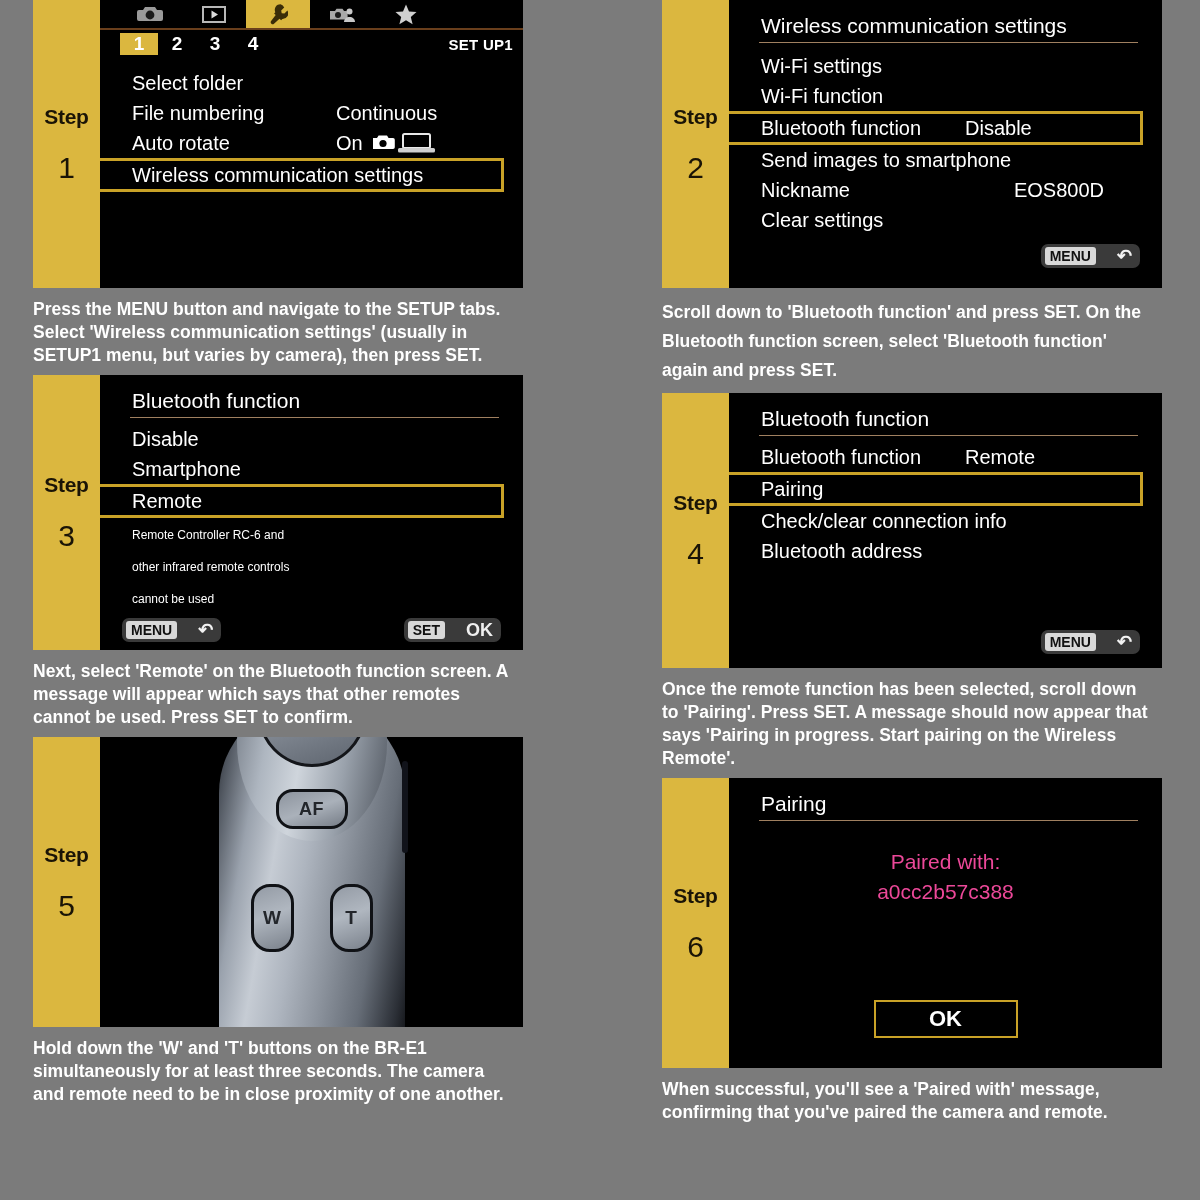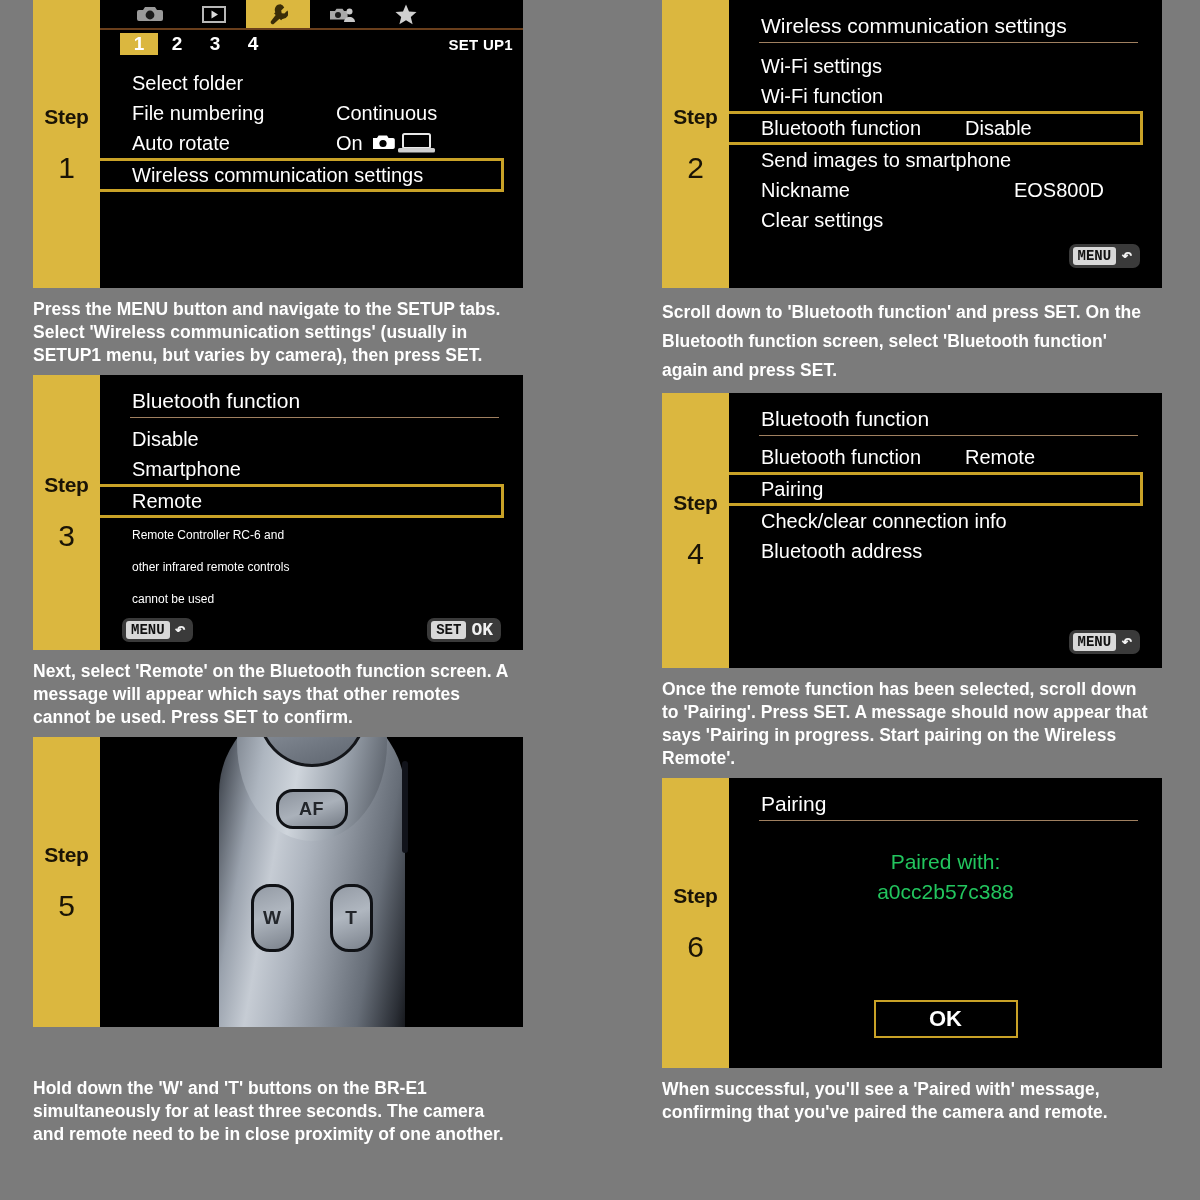--- a/index.html
+++ b/index.html
@@ -164,22 +164,21 @@
     display: flex;
     padding: 0 22px;
     align-items: center;
   }
   .chip {
     display: inline-flex;
     align-items: center;
     background: #3a3a3a;
     border-radius: 7px;
     padding: 3px 8px 3px 4px;
-    gap: 5px;
-    font-family: Liberation Mono, monospace;
+    gap: 21px;
   }
   .chip .key {
     background: #d8d8d8;
     color: #111;
     font-size: 14px;
     font-weight: bold;
     padding: 2px 5px;
     border-radius: 3px;
     line-height: 1;
   }
@@ -204,21 +203,21 @@
     color: #fff;
     font-size: 22px;
     font-weight: bold;
     display: flex;
     align-items: center;
     justify-content: center;
     background: #000;
   }
   .paired-block {
     text-align: center;
-    color: #22c55e;
+    color: #ec4899;
     padding-top: 26px;
   }
   .paired-block div { font-size: 21px; line-height: 30px; }
 
   
   .caption {
     color: #ffffff;
     font-size: 17.5px;
     font-weight: bold;
     line-height: 23px;
@@ -466,21 +465,21 @@
             <div class="remote-body">
               <div class="remote-top-oval"></div>
               <div class="shutter-btn"></div>
               <div class="af-btn">AF</div>
               <div class="wt-btn w">W</div>
               <div class="wt-btn t">T</div>
               <div class="side-notch"></div>
             </div>
           </div>
         </div>
-        <div class="caption" style="padding-left:0;padding-right:10px;margin-top:40px;">Hold down the 'W' and 'T' buttons on the BR-E1 simultaneously for at least three seconds. The camera and remote need to be in close proximity of one another.</div>
+        <div class="caption" style="padding-left:0;padding-right:10px;">Hold down the 'W' and 'T' buttons on the BR-E1 simultaneously for at least three seconds. The camera and remote need to be in close proximity of one another.</div>
       </div>
     </div>
 
     <div class="col">
 
       <div class="card" style="padding:0 0 0 62px;width:500px;">
         <div class="screen-wrap" style="height:288px;">
           <div class="step-bar">
             <span class="step-word">Step</span>
             <span class="step-num">2</span>

